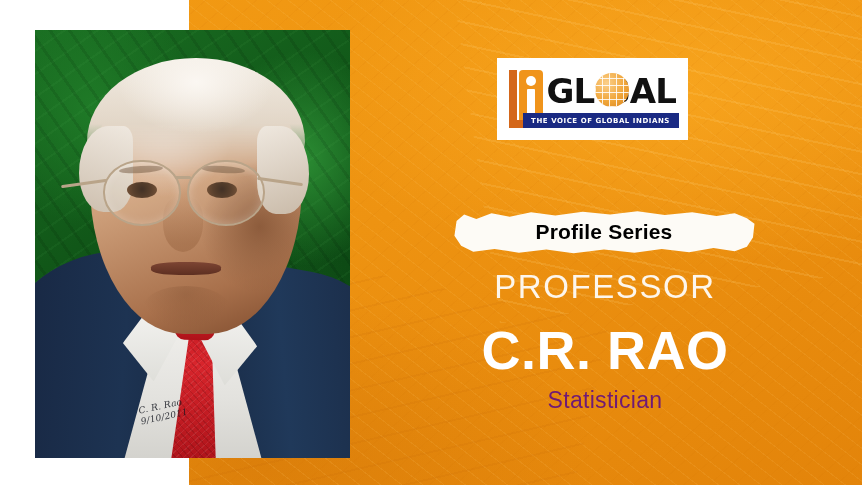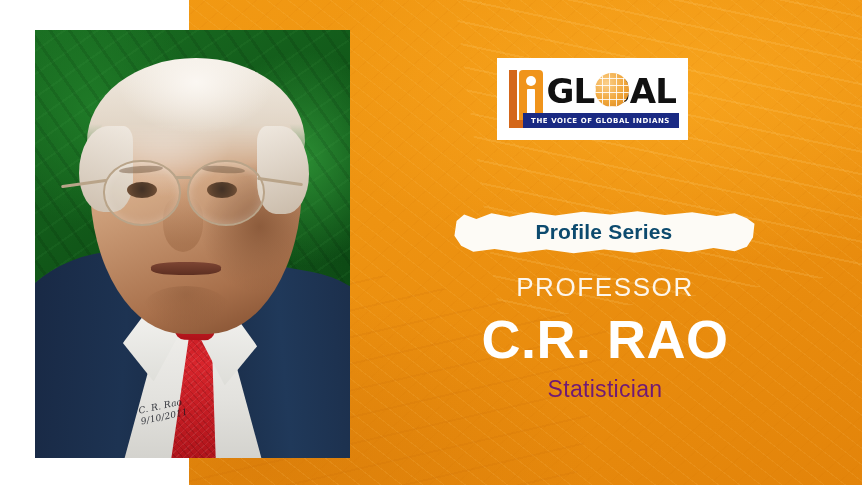--- a/index.html
+++ b/index.html
@@ -478,48 +478,48 @@
   }
   .brush-label {
     position: absolute;
     inset: 0;
     display: flex;
     align-items: center;
     justify-content: center;
     font-family: "Liberation Sans", sans-serif;
     font-size: 21px;
     font-weight: 700;
-    color: #0c4a6e;
+    color: #000000;
     letter-spacing: 0.2px;
   }
 
   
   .name-block {
     position: absolute;
     left: 380px;
     top: 268px;
     width: 450px;
     text-align: center;
   }
   .name-pre {
     font-family: "Liberation Sans", sans-serif;
-    font-size: 26px;
+    font-size: 33px;
     font-weight: 400;
     color: #fdf6ec;
     letter-spacing: 1.6px;
     line-height: 38px;
   }
   .name-main {
     font-family: "Liberation Sans", sans-serif;
     font-size: 54px;
     font-weight: 700;
     color: #ffffff;
     letter-spacing: 0.5px;
     line-height: 62px;
-    margin-top: 2px;
+    margin-top: 13px;
   }
   .name-sub {
     font-family: "Liberation Sans", sans-serif;
     font-size: 23px;
     font-weight: 400;
     color: #701a75;
     letter-spacing: 0.3px;
     line-height: 30px;
     margin-top: 4px;
   }

